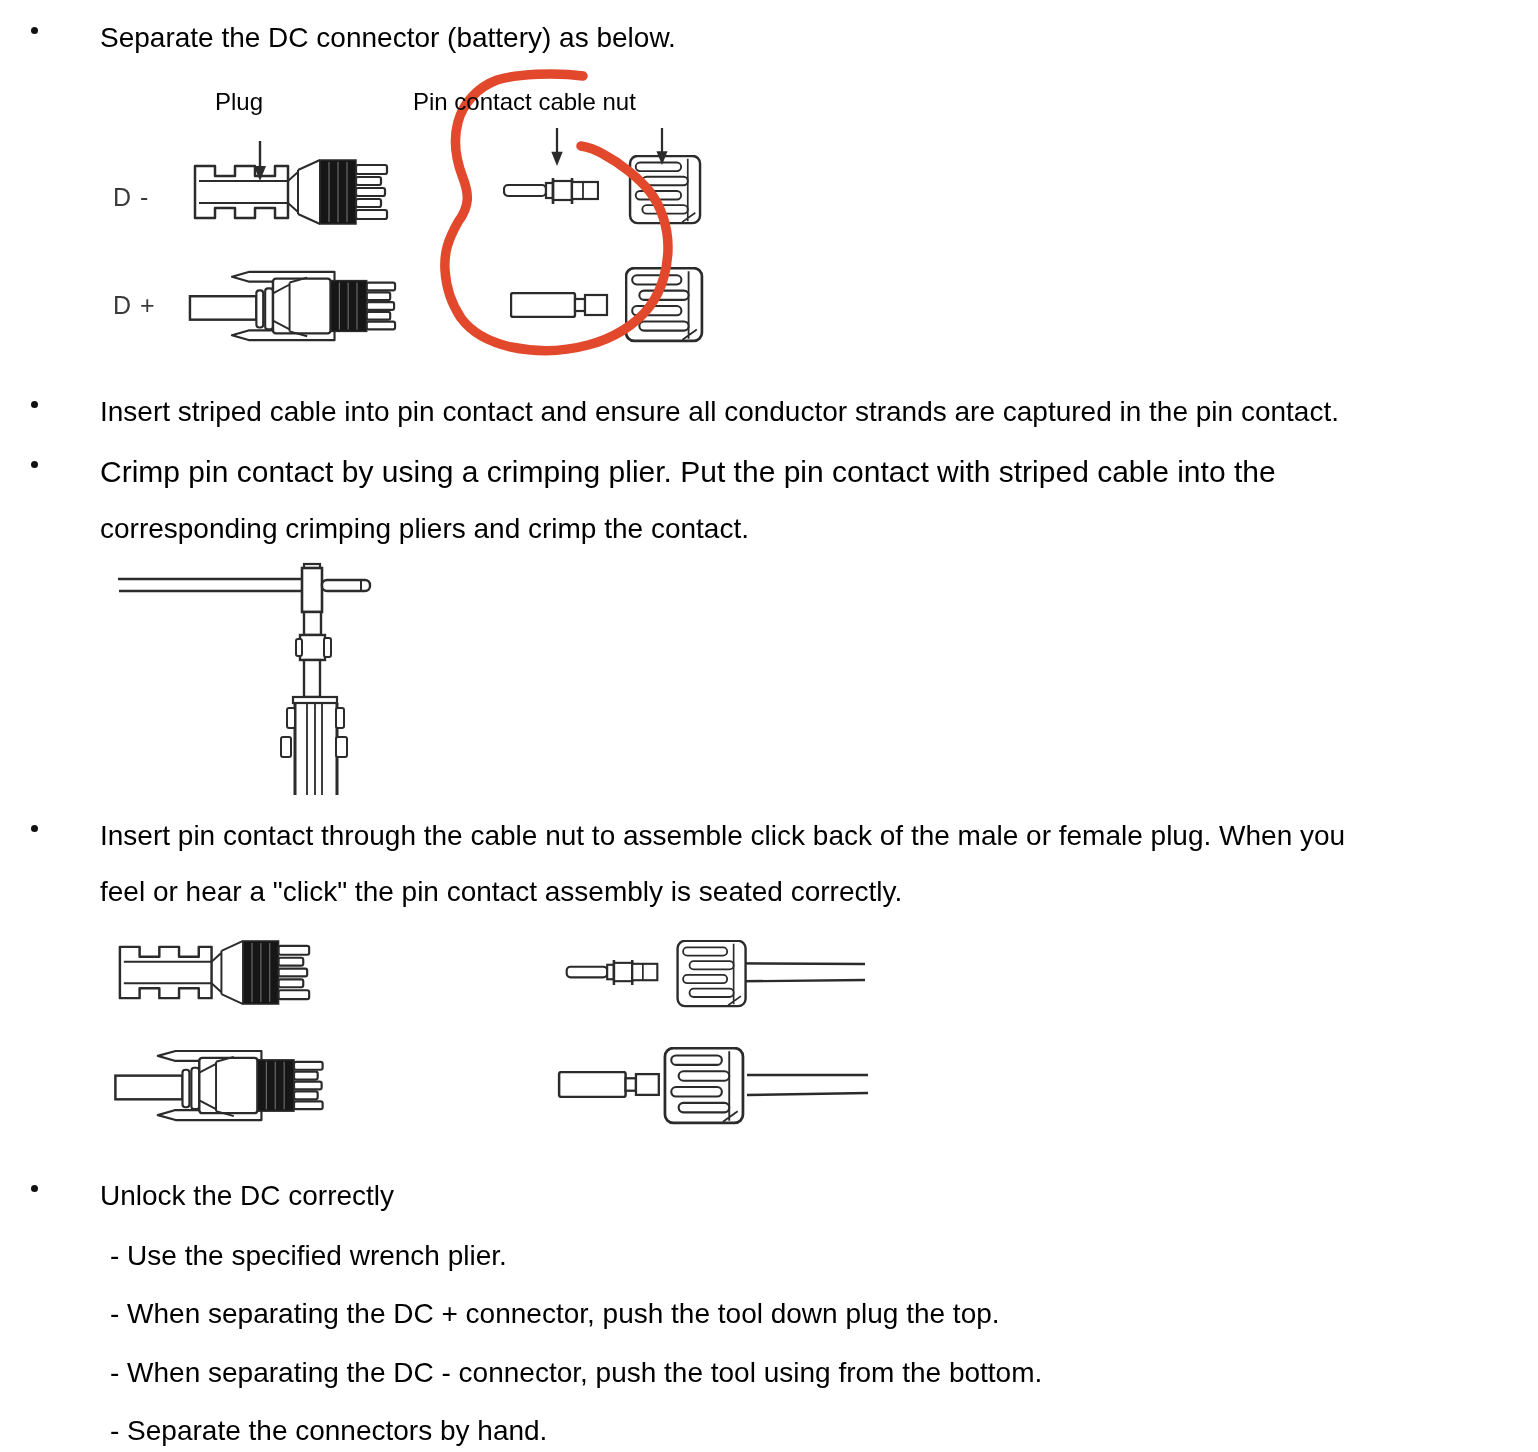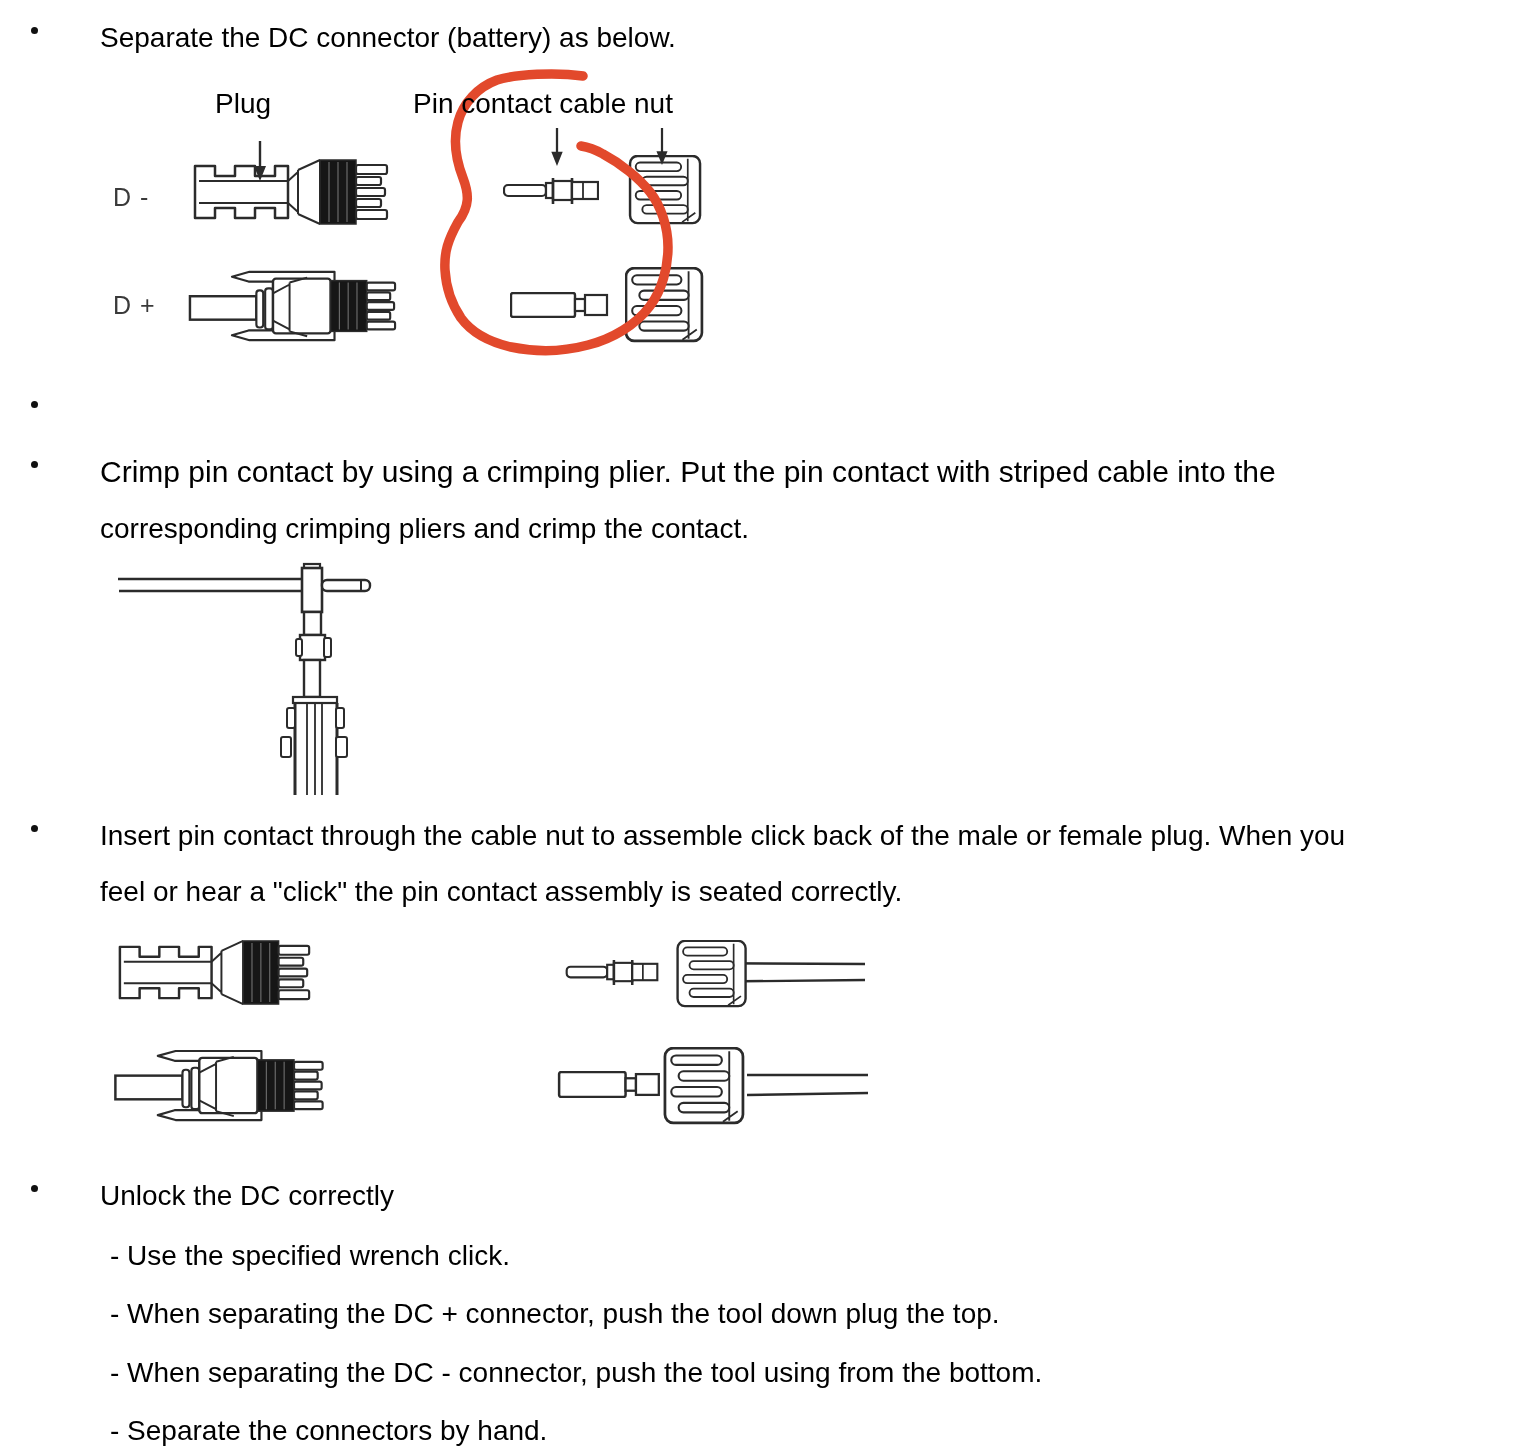--- a/index.html
+++ b/index.html
@@ -7,21 +7,21 @@
     position:relative;
     width:1538px;height:1452px;
     background:#ffffff;
     overflow:hidden;
     font-family:"Liberation Sans", sans-serif;
     color:#000;
   }
   .t{position:absolute;white-space:nowrap;line-height:1.15;text-align:center;}
   .body-text{font-size:28px;}
   .big-text{font-size:30px;}
-  .fig-label{font-size:28px;}
+  .fig-label{font-size:24px;}
   .d-label{font-size:25px;color:#3a3a3a;letter-spacing:1px;}
   .dot{
     position:absolute;width:7px;height:7px;border-radius:50%;
     background:#111;
   }
   .art{position:absolute;left:0;top:0;pointer-events:none;}
 </style>
 </head>
 <body>
 
@@ -156,30 +156,31 @@
 
   <span class="dot" style="left:31px;top:27px"></span>
   <div class="t body-text" style="left:100px;top:22px">Separate the DC connector (battery) as below.</div>
 
   <div class="t fig-label" style="left:215px;top:88px">Plug</div>
   <div class="t fig-label" style="left:413px;top:88px">Pin contact cable nut</div>
   <div class="t d-label" style="left:113px;top:183px">D -</div>
   <div class="t d-label" style="left:113px;top:291px">D +</div>
 
   <span class="dot" style="left:31px;top:401px"></span>
+  <div class="t body-text" style="left:100px;top:396px">Insert striped cable into pin contact and ensure all conductor strands are captured in the pin contact.</div>
 
   <span class="dot" style="left:31px;top:461px"></span>
   <div class="t big-text" style="left:100px;top:455px">Crimp pin contact by using a crimping plier. Put the pin contact with striped cable into the</div>
   <div class="t body-text" style="left:100px;top:513px">corresponding crimping pliers and crimp the contact.</div>
 
   <span class="dot" style="left:31px;top:825px"></span>
   <div class="t body-text" style="left:100px;top:820px">Insert pin contact through the cable nut to assemble click back of the male or female plug. When you</div>
   <div class="t body-text" style="left:100px;top:876px">feel or hear a "click" the pin contact assembly is seated correctly.</div>
 
   <span class="dot" style="left:31px;top:1185px"></span>
   <div class="t body-text" style="left:100px;top:1180px">Unlock the DC correctly</div>
 
-  <div class="t body-text" style="left:110px;top:1240px">- Use the specified wrench click.</div>
+  <div class="t body-text" style="left:110px;top:1240px">- Use the specified wrench plier.</div>
   <div class="t body-text" style="left:110px;top:1298px">- When separating the DC + connector, push the tool down plug the top.</div>
   <div class="t body-text" style="left:110px;top:1357px">- When separating the DC - connector, push the tool using from the bottom.</div>
   <div class="t body-text" style="left:110px;top:1415px">- Separate the connectors by hand.</div>
 
 </div>
 
 </body></html>

